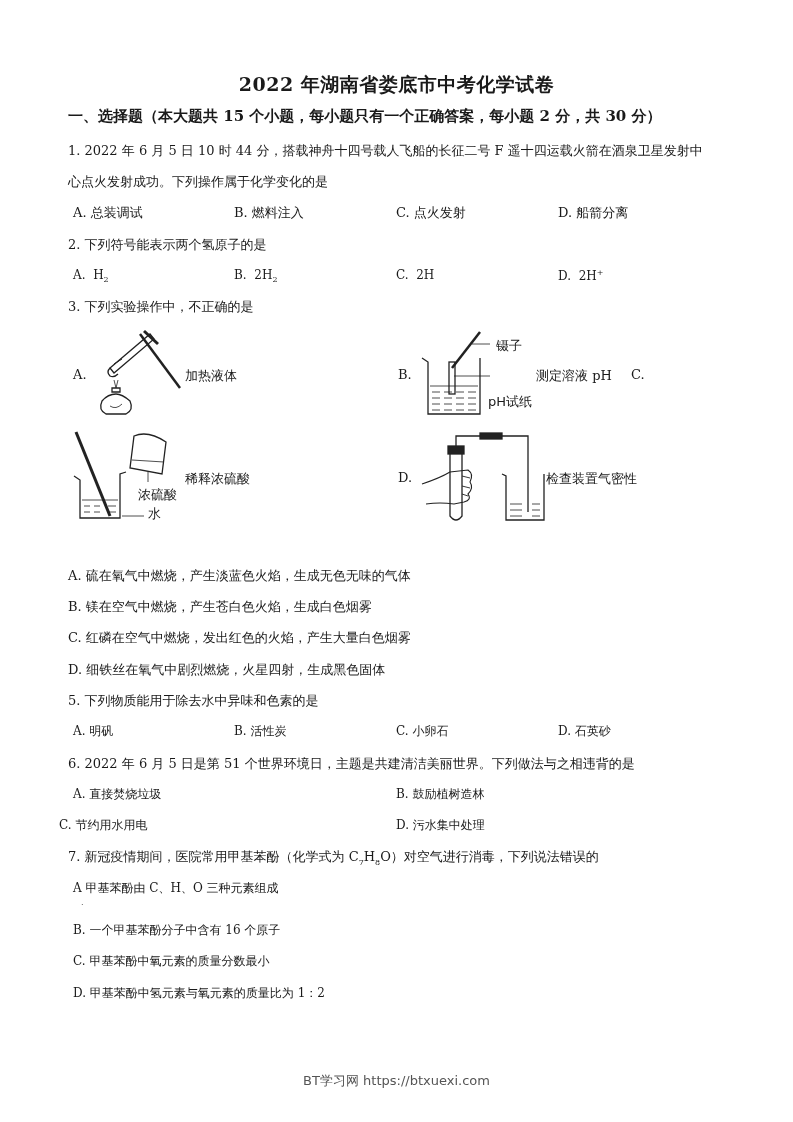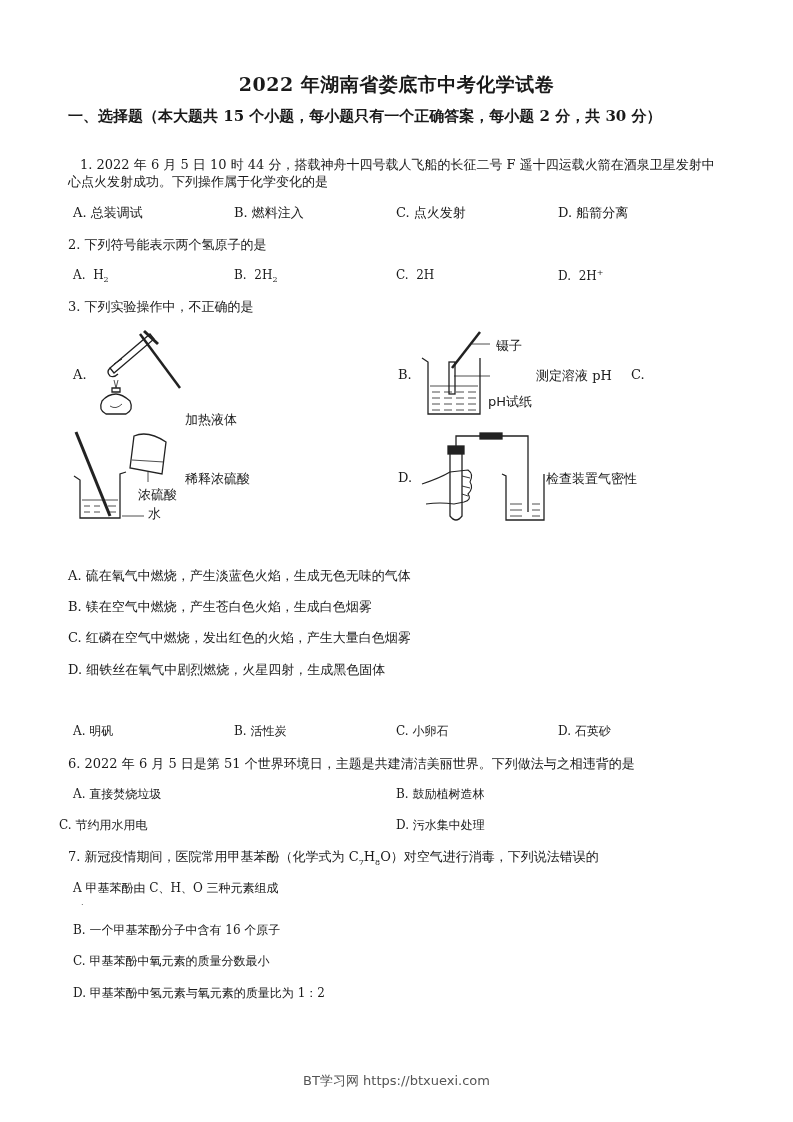--- a/index.html
+++ b/index.html
@@ -20,21 +20,21 @@
   .dot { position: absolute; left: 81px; top: 900px; font-size: 8px; }
 </style>
 </head>
 <body>
 
 <div class="page">
 
   <div class="title">2022 年湖南省娄底市中考化学试卷</div>
   <div class="section">一、选择题（本大题共 15 个小题，每小题只有一个正确答案，每小题 2 分，共 30 分）</div>
 
-  <div class="line" style="top:156px;margin-left:12px;">1. 2022 年 6 月 5 日 10 时 44 分，搭载神舟十四号载人飞船的长征二号 F 遥十四运载火箭在酒泉卫星发射中</div>
+  <div class="line" style="top:142px;">1. 2022 年 6 月 5 日 10 时 44 分，搭载神舟十四号载人飞船的长征二号 F 遥十四运载火箭在酒泉卫星发射中</div>
   <div class="line" style="top:173px;">心点火发射成功。下列操作属于化学变化的是</div>
   <div class="opt" style="left:73px; top:204px;">A. 总装调试</div>
   <div class="opt" style="left:234px; top:204px;">B. 燃料注入</div>
   <div class="opt" style="left:396px; top:204px;">C. 点火发射</div>
   <div class="opt" style="left:558px; top:204px;">D. 船箭分离</div>
 
   <div class="line" style="top:236px;">2. 下列符号能表示两个氢原子的是</div>
   <div class="opt small" style="left:73px; top:268px;">
     <span>A.</span>&nbsp;&nbsp;<span>H</span><sub>2</sub>
   </div>
@@ -60,21 +60,21 @@
 
       <path d="M48 8 L88 62" stroke-width="2.5"></path>
       <path d="M52 5 L66 18" stroke-width="3"></path>
 
       <path d="M10 75 Q6 84 14 88 L34 88 Q42 84 38 75 Q30 68 24 68 Q16 68 10 75 Z"></path>
       <path d="M20 66 L28 66 L28 62 L20 62 Z"></path>
       <path d="M24 62 L22 54 M24 62 L26 54" stroke-width="0.8"></path>
       <path d="M18 80 Q24 84 30 78" stroke-width="0.8"></path>
     </g>
   </svg>
-  <div class="fig-label" style="left:185px; top:367px;margin-top:44px;">加热液体</div>
+  <div class="fig-label" style="left:185px; top:367px;">加热液体</div>
 
   <div class="fig-label" style="left:398px; top:367px;">B.</div>
   <svg class="fig" style="left:420px; top:330px;" width="70" height="88" viewBox="0 0 70 88">
     <g stroke="#222" fill="none" stroke-width="1.3">
 
       <path d="M2 28 L8 32 L8 84 L60 84 L60 28"></path>
 
       <g stroke-width="0.8">
         <line x1="10" y1="56" x2="58" y2="56"></line>
         <line x1="12" y1="62" x2="20" y2="62"></line>
@@ -159,20 +159,21 @@
       <path d="M42 44 L50 46 M42 54 L50 56 M42 62 L48 64" stroke-width="0.9"></path>
     </g>
   </svg>
   <div class="fig-label" style="left:546px; top:470px;">检查装置气密性</div>
 
   <div class="line" style="top:567px;">A. 硫在氧气中燃烧，产生淡蓝色火焰，生成无色无味的气体</div>
   <div class="line" style="top:629px;">C. 红磷在空气中燃烧，发出红色的火焰，产生大量白色烟雾</div>
   <div class="line" style="top:598px;">B. 镁在空气中燃烧，产生苍白色火焰，生成白色烟雾</div>
   <div class="line" style="top:661px;">D. 细铁丝在氧气中剧烈燃烧，火星四射，生成黑色固体</div>
 
+  <div class="line" style="top:692px;">5. 下列物质能用于除去水中异味和色素的是</div>
   <div class="opt small" style="left:73px; top:723px;">A.  明矾</div>
   <div class="opt small" style="left:234px; top:723px;">B.  活性炭</div>
   <div class="opt small" style="left:396px; top:723px;">C.  小卵石</div>
   <div class="opt small" style="left:558px; top:723px;">D.  石英砂</div>
 
   <div class="line" style="top:755px;">6. 2022 年 6 月 5 日是第 51 个世界环境日，主题是共建清洁美丽世界。下列做法与之相违背的是</div>
   <div class="opt small" style="left:73px; top:786px;">A.  直接焚烧垃圾</div>
   <div class="opt small" style="left:396px; top:786px;">B.  鼓励植树造林</div>
   <div class="opt small" style="left:59px; top:817px;">C.  节约用水用电</div>
   <div class="opt small" style="left:396px; top:817px;">D.  污水集中处理</div>

